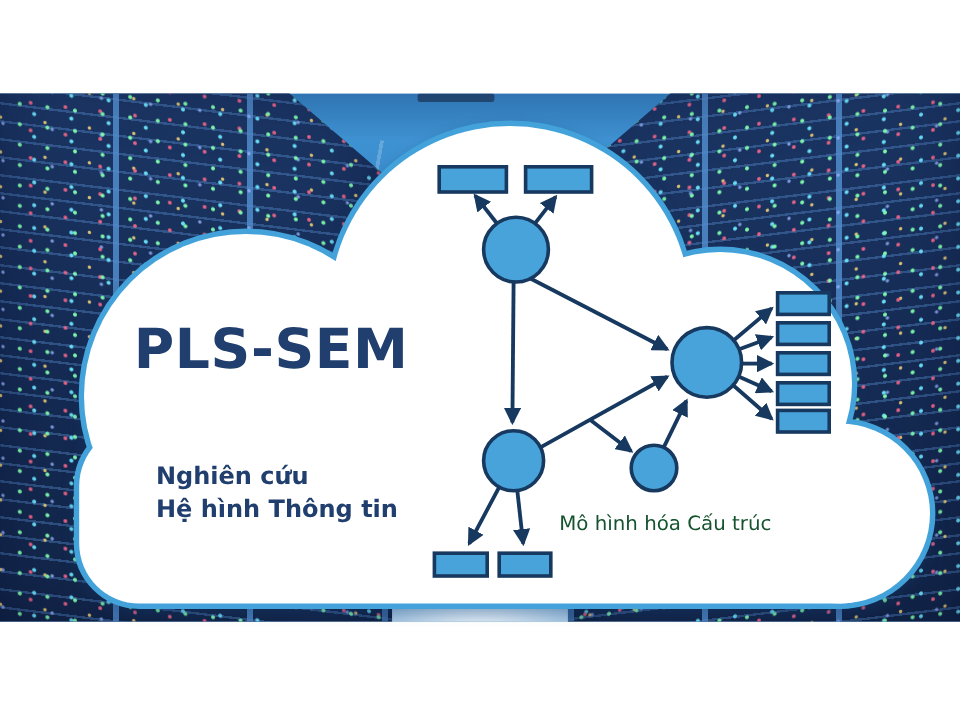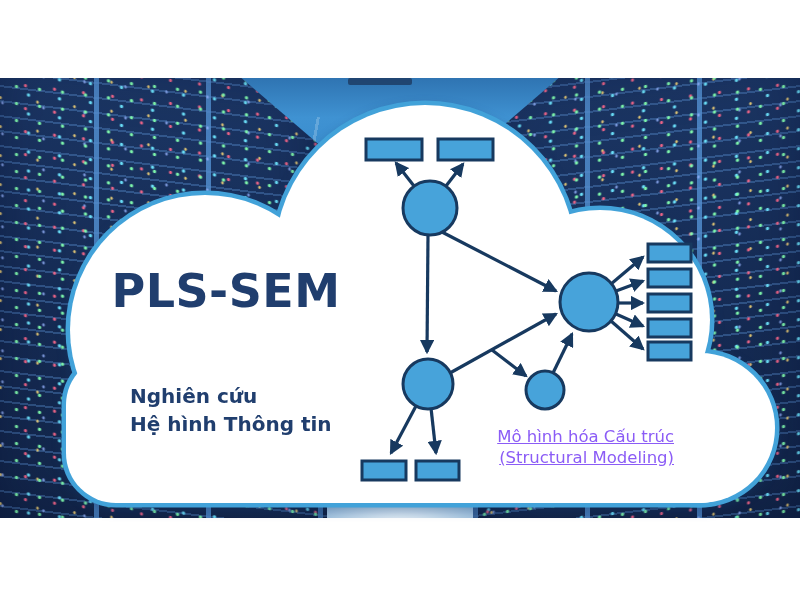--- a/index.html
+++ b/index.html
@@ -40,21 +40,21 @@
   .overlay{position:absolute;left:0;top:0;filter:drop-shadow(0 4px 5px rgba(20,60,110,.30));}
   
   .pls-title{
     position:absolute;left:86px;top:264px;width:280px;text-align:center;
     font-size:46px;font-weight:bold;letter-spacing:.5px;color:#203e6e;
   }
   .research-caption{position:absolute;left:130px;top:371px;width:264px;text-align:left;color:#203e6e;margin-top:12px;}
   .rc1{font-size:20px;font-weight:bold;line-height:27px;}
   .rc2{font-size:20px;font-weight:bold;line-height:28px;}
   .rc3{font-size:18px;font-weight:normal;line-height:25px;}
-  .model-caption{position:absolute;left:466px;top:426px;width:208px;text-align:right;color:#8b5cf6;text-decoration:underline;}
+  .model-caption{position:absolute;left:466px;top:426px;width:208px;text-align:left;color:#14532d;}
   .mc{font-size:16.5px;line-height:21px;white-space:nowrap;}
 </style>
 </head>
 <body>
 
 <div class="stage">
 
   <div class="photo">
     <div class="ceil ceil-l"></div>
     <div class="ceil ceil-r"></div>
@@ -125,16 +125,15 @@
 
   <div class="pls-title">PLS-SEM</div>
 
   <div class="research-caption">
     <div class="rc1">Nghiên cứu</div>
     <div class="rc2">Hệ hình Thông tin</div>
   </div>
 
   <div class="model-caption">
     <div class="mc">Mô hình hóa Cấu trúc</div>
-    <div class="mc">(Structural Modeling)</div>
   </div>
 
 </div>
 
 </body></html>

